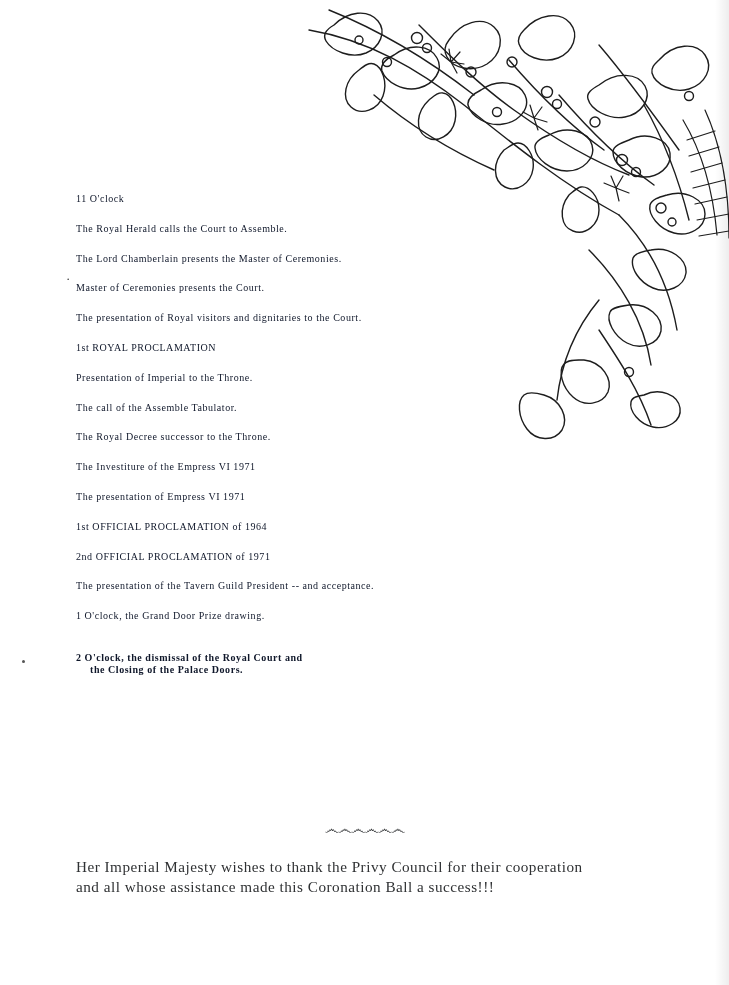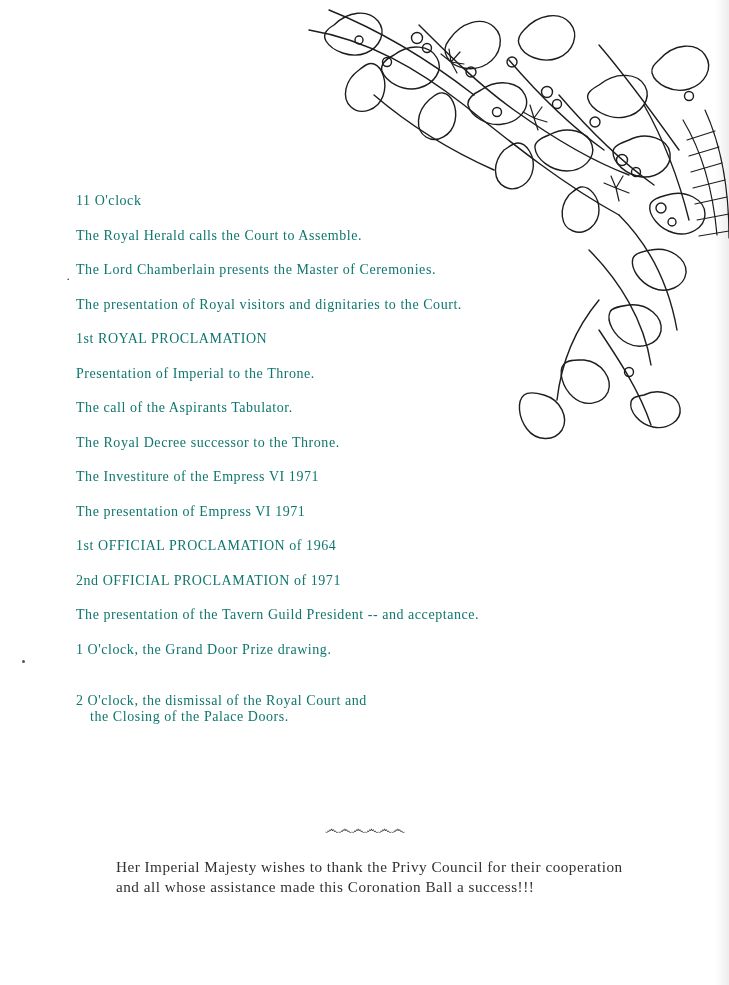--- a/index.html
+++ b/index.html
@@ -43,29 +43,30 @@
   }
 
   
   #program {
     position: absolute;
     left: 76px;
     top: 193px;
     width: 600px;
   }
   .program-line {
-    font-size: 14px;
+    font-size: 10px;
     line-height: 1.18;
     letter-spacing: 0.55px;
     margin-bottom: 18px;
     white-space: pre-line;
-    color: #0f766e;
+    color: #0f172a;
   }
   .program-line.indent-hang {
     text-indent: 0;
+    font-weight: bold;
   }
   .program-line .cont {
     display: block;
     padding-left: 14px;
   }
   .dot-mark {
     position: absolute;
     left: 66px;
     top: 271px;
     font-size: 13px;
@@ -101,21 +102,20 @@
     position: absolute;
     left: 76px;
     top: 857px;
     width: 645px;
   }
   #closing .closing-line {
     font-size: 15.2px;
     line-height: 1.32;
     letter-spacing: 0.5px;
     color: #2f3133;
-    margin-left: 40px;
   }
 </style>
 </head>
 <body>
 
 <div id="floral-corner">
   <svg viewBox="0 0 430 470" xmlns="http://www.w3.org/2000/svg">
     <g fill="none" stroke="#1d1d1d" stroke-width="1.4" stroke-linecap="round">
 
       <path d="M10 30 C70 40 120 70 165 105 C215 145 265 185 320 215"></path>
@@ -188,24 +188,25 @@
 
 <div id="page-edge-shadow"></div>
 
 <span class="dot-mark">·</span>
 <span class="stray-dot"></span>
 
 <div id="program">
   <div class="program-line">11 O'clock</div>
   <div class="program-line">The Royal Herald calls the Court to Assemble.</div>
   <div class="program-line">The Lord Chamberlain presents the Master of Ceremonies.</div>
+  <div class="program-line">Master of Ceremonies presents the Court.</div>
   <div class="program-line">The presentation of Royal visitors and dignitaries to the Court.</div>
   <div class="program-line">1st ROYAL PROCLAMATION</div>
   <div class="program-line">Presentation of Imperial to the Throne.</div>
-  <div class="program-line">The call of the Aspirants Tabulator.</div>
+  <div class="program-line">The call of the Assemble Tabulator.</div>
   <div class="program-line">The Royal Decree successor to the Throne.</div>
   <div class="program-line">The Investiture of the Empress VI 1971</div>
   <div class="program-line">The presentation of Empress VI 1971</div>
   <div class="program-line">1st OFFICIAL PROCLAMATION of 1964</div>
   <div class="program-line">2nd OFFICIAL PROCLAMATION of 1971</div>
   <div class="program-line">The presentation of the Tavern Guild President -- and acceptance.</div>
   <div class="program-line">1 O'clock,  the Grand Door Prize drawing.</div>
   <div class="program-line indent-hang">
     <span>2 O'clock,  the dismissal of the Royal Court and</span>
     <span class="cont">the Closing of the Palace Doors.</span>

